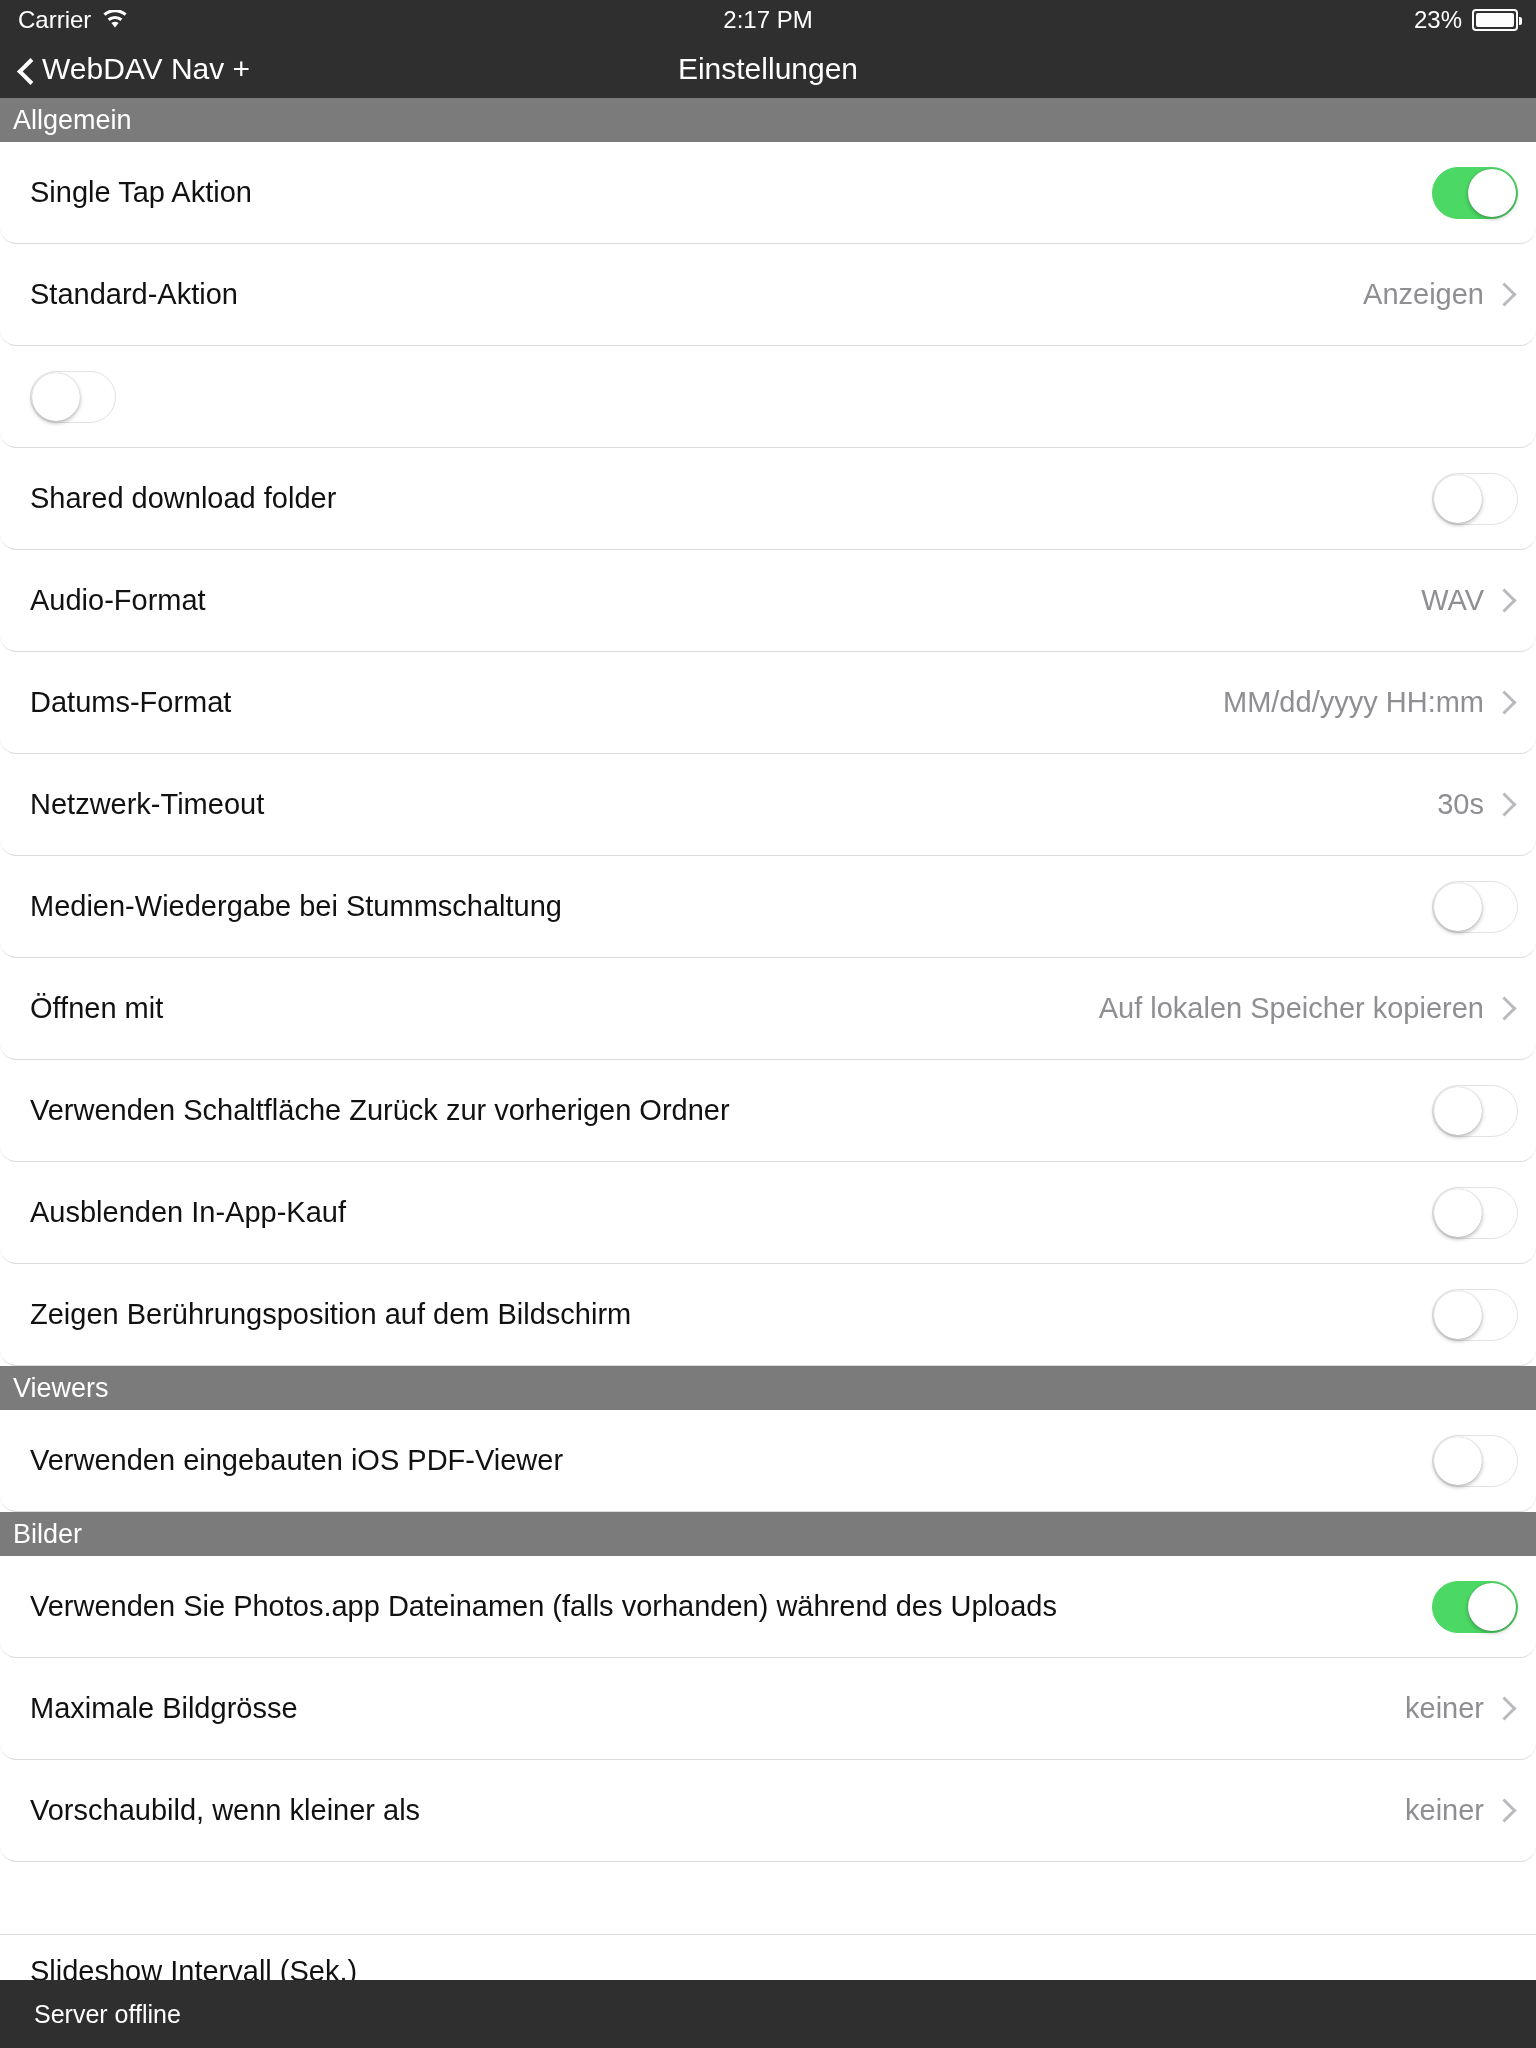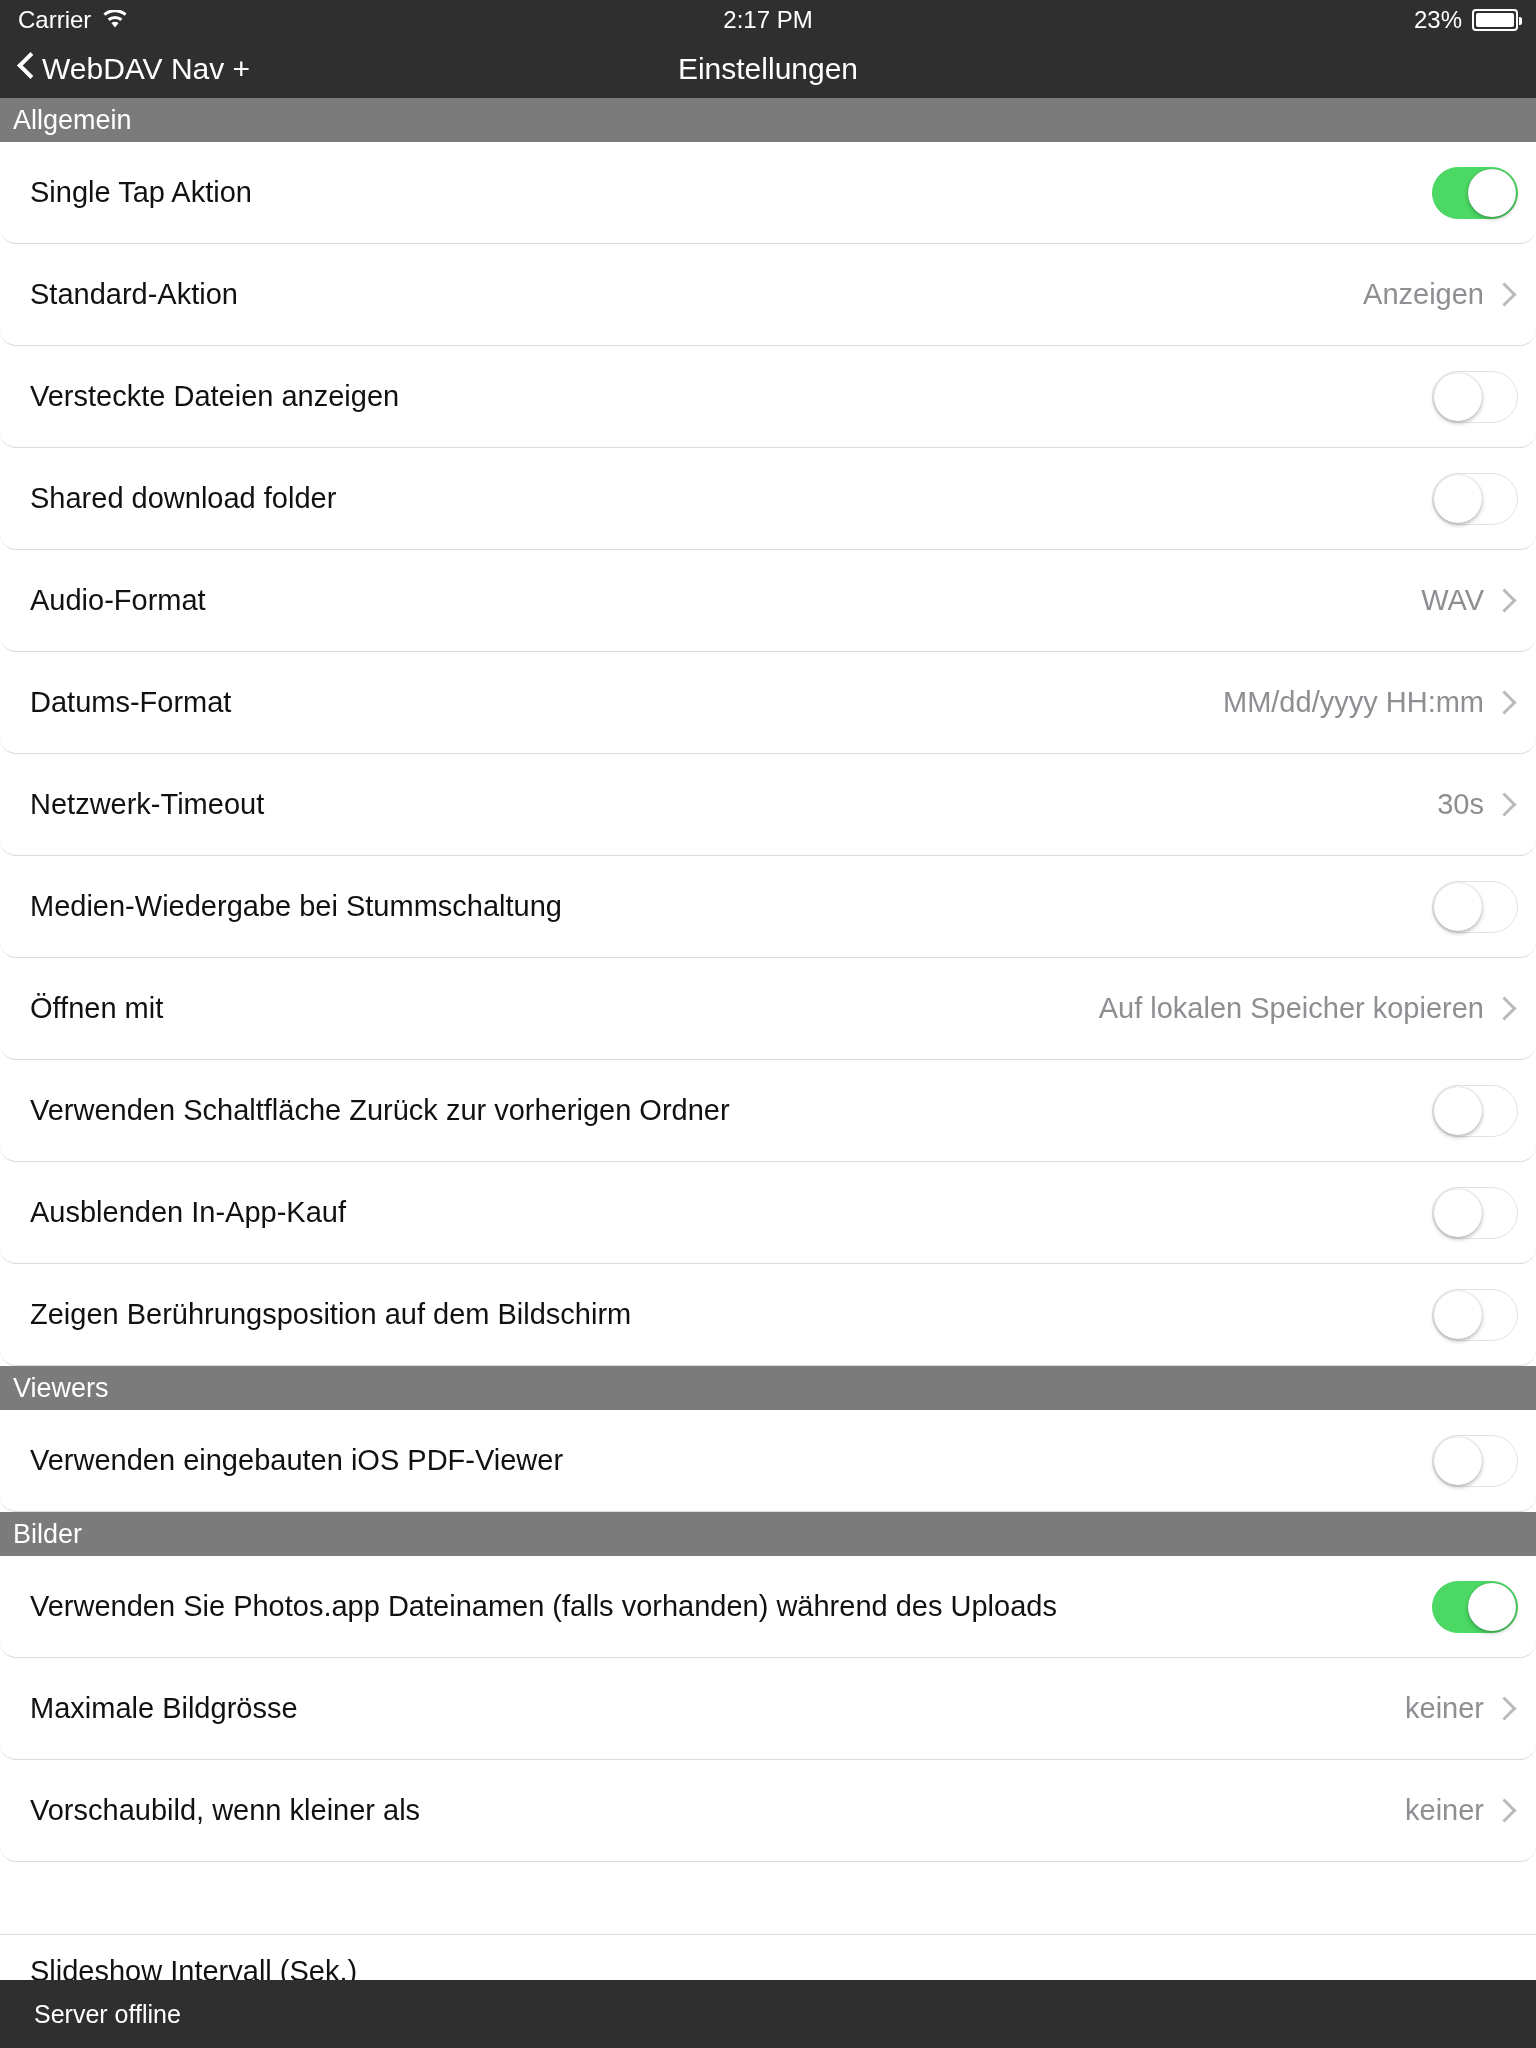--- a/index.html
+++ b/index.html
@@ -89,21 +89,21 @@
     color: #ffffff;
     display: flex;
     align-items: center;
     position: relative;
     flex: 0 0 auto;
     padding: 0 18px;
     box-sizing: border-box;
   }
   .nav-back {
     display: flex;
-    align-items: flex-start;
+    align-items: flex-end;
     gap: 8px;
     font-size: 30px;
     color: #ffffff;
     cursor: pointer;
   }
   .chev-back {
     display: inline-block;
     width: 16px;
     height: 28px;
     position: relative;
@@ -298,21 +298,20 @@
         </div>
     </div>
 
     <div class="row">
       <div class="row-label">Standard-Aktion</div>
       <div class="row-value">Anzeigen</div>
       <div class="chev"></div>
     </div>
 
     <div class="row">
-      <div class="row-label">Versteckte Dateien anzeigen</div>
       <div class="switch">
           <span class="knob"></span>
         </div>
     </div>
 
     <div class="row">
       <div class="row-label">Shared download folder</div>
       <div class="switch">
           <span class="knob"></span>
         </div>

